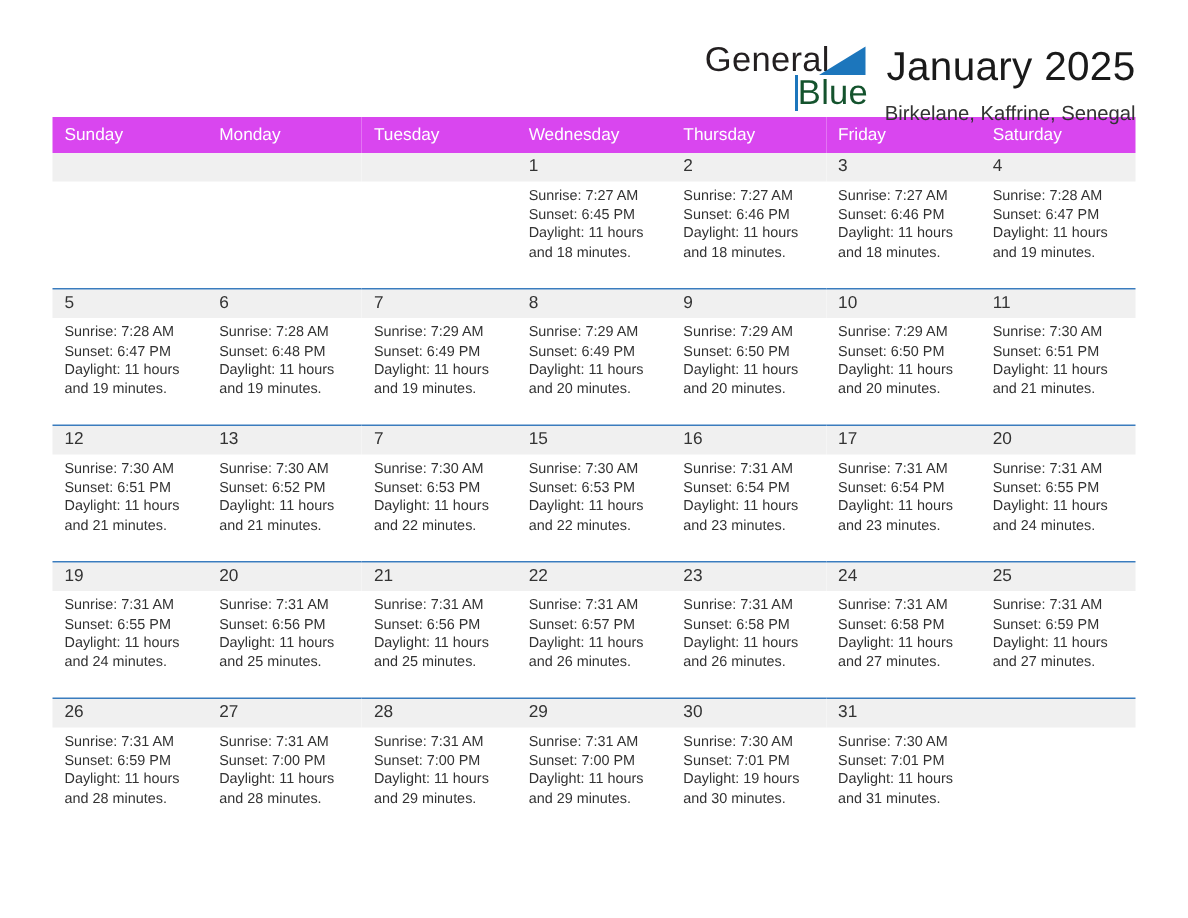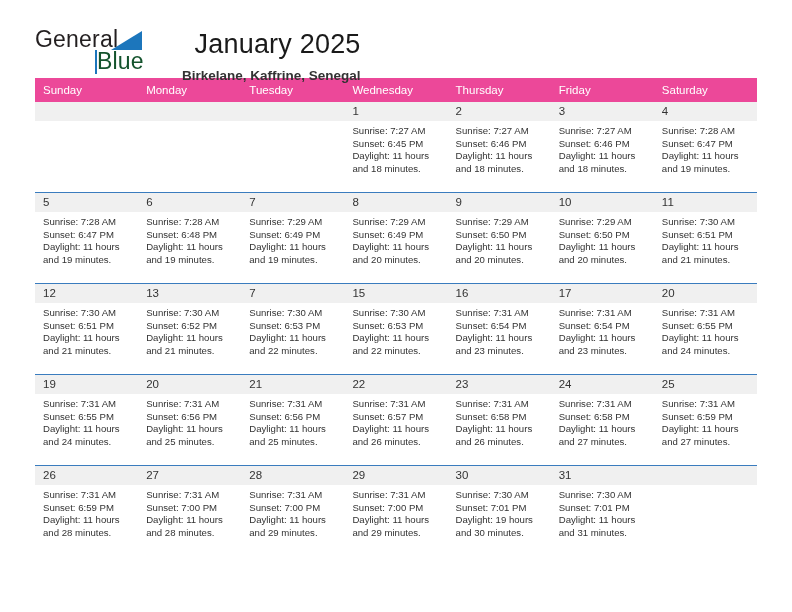--- a/index.html
+++ b/index.html
@@ -20,25 +20,24 @@
     width: 792px;
     height: 612px;
     box-sizing: border-box;
     padding: 0;
   }
 
   
   .header {
     display: flex;
     align-items: flex-start;
-    justify-content: flex-start;
+    justify-content: flex-end;
     padding: 28px 35px 0 35px;
     box-sizing: border-box;
     height: 78px;
-    gap: 27px;
   }
   .logo {
     position: relative;
     width: 120px;
     height: 48px;
     line-height: 1;
     user-select: none;
   }
   .logo-general {
     position: absolute;
@@ -86,32 +85,31 @@
     color: #1a1a1a;
     line-height: 1.1;
     margin: 0;
     letter-spacing: 0.2px;
   }
   .cal-subtitle {
     font-size: 13.5px;
     color: #333333;
     margin: 9px 0 0 0;
     line-height: 1.1;
-    font-weight: bold;
   }
 
   
   .calendar {
     margin: 0 35px;
     width: 722px;
     border-collapse: collapse;
     table-layout: fixed;
   }
   .calendar th {
-    background: #ec4899;
+    background: #d946ef;
     color: #ffffff;
     font-size: 11.5px;
     font-weight: normal;
     text-align: left;
     padding: 6px 0 6px 8px;
     height: 20px;
     box-sizing: border-box;
     border: none;
   }
   .calendar td {

